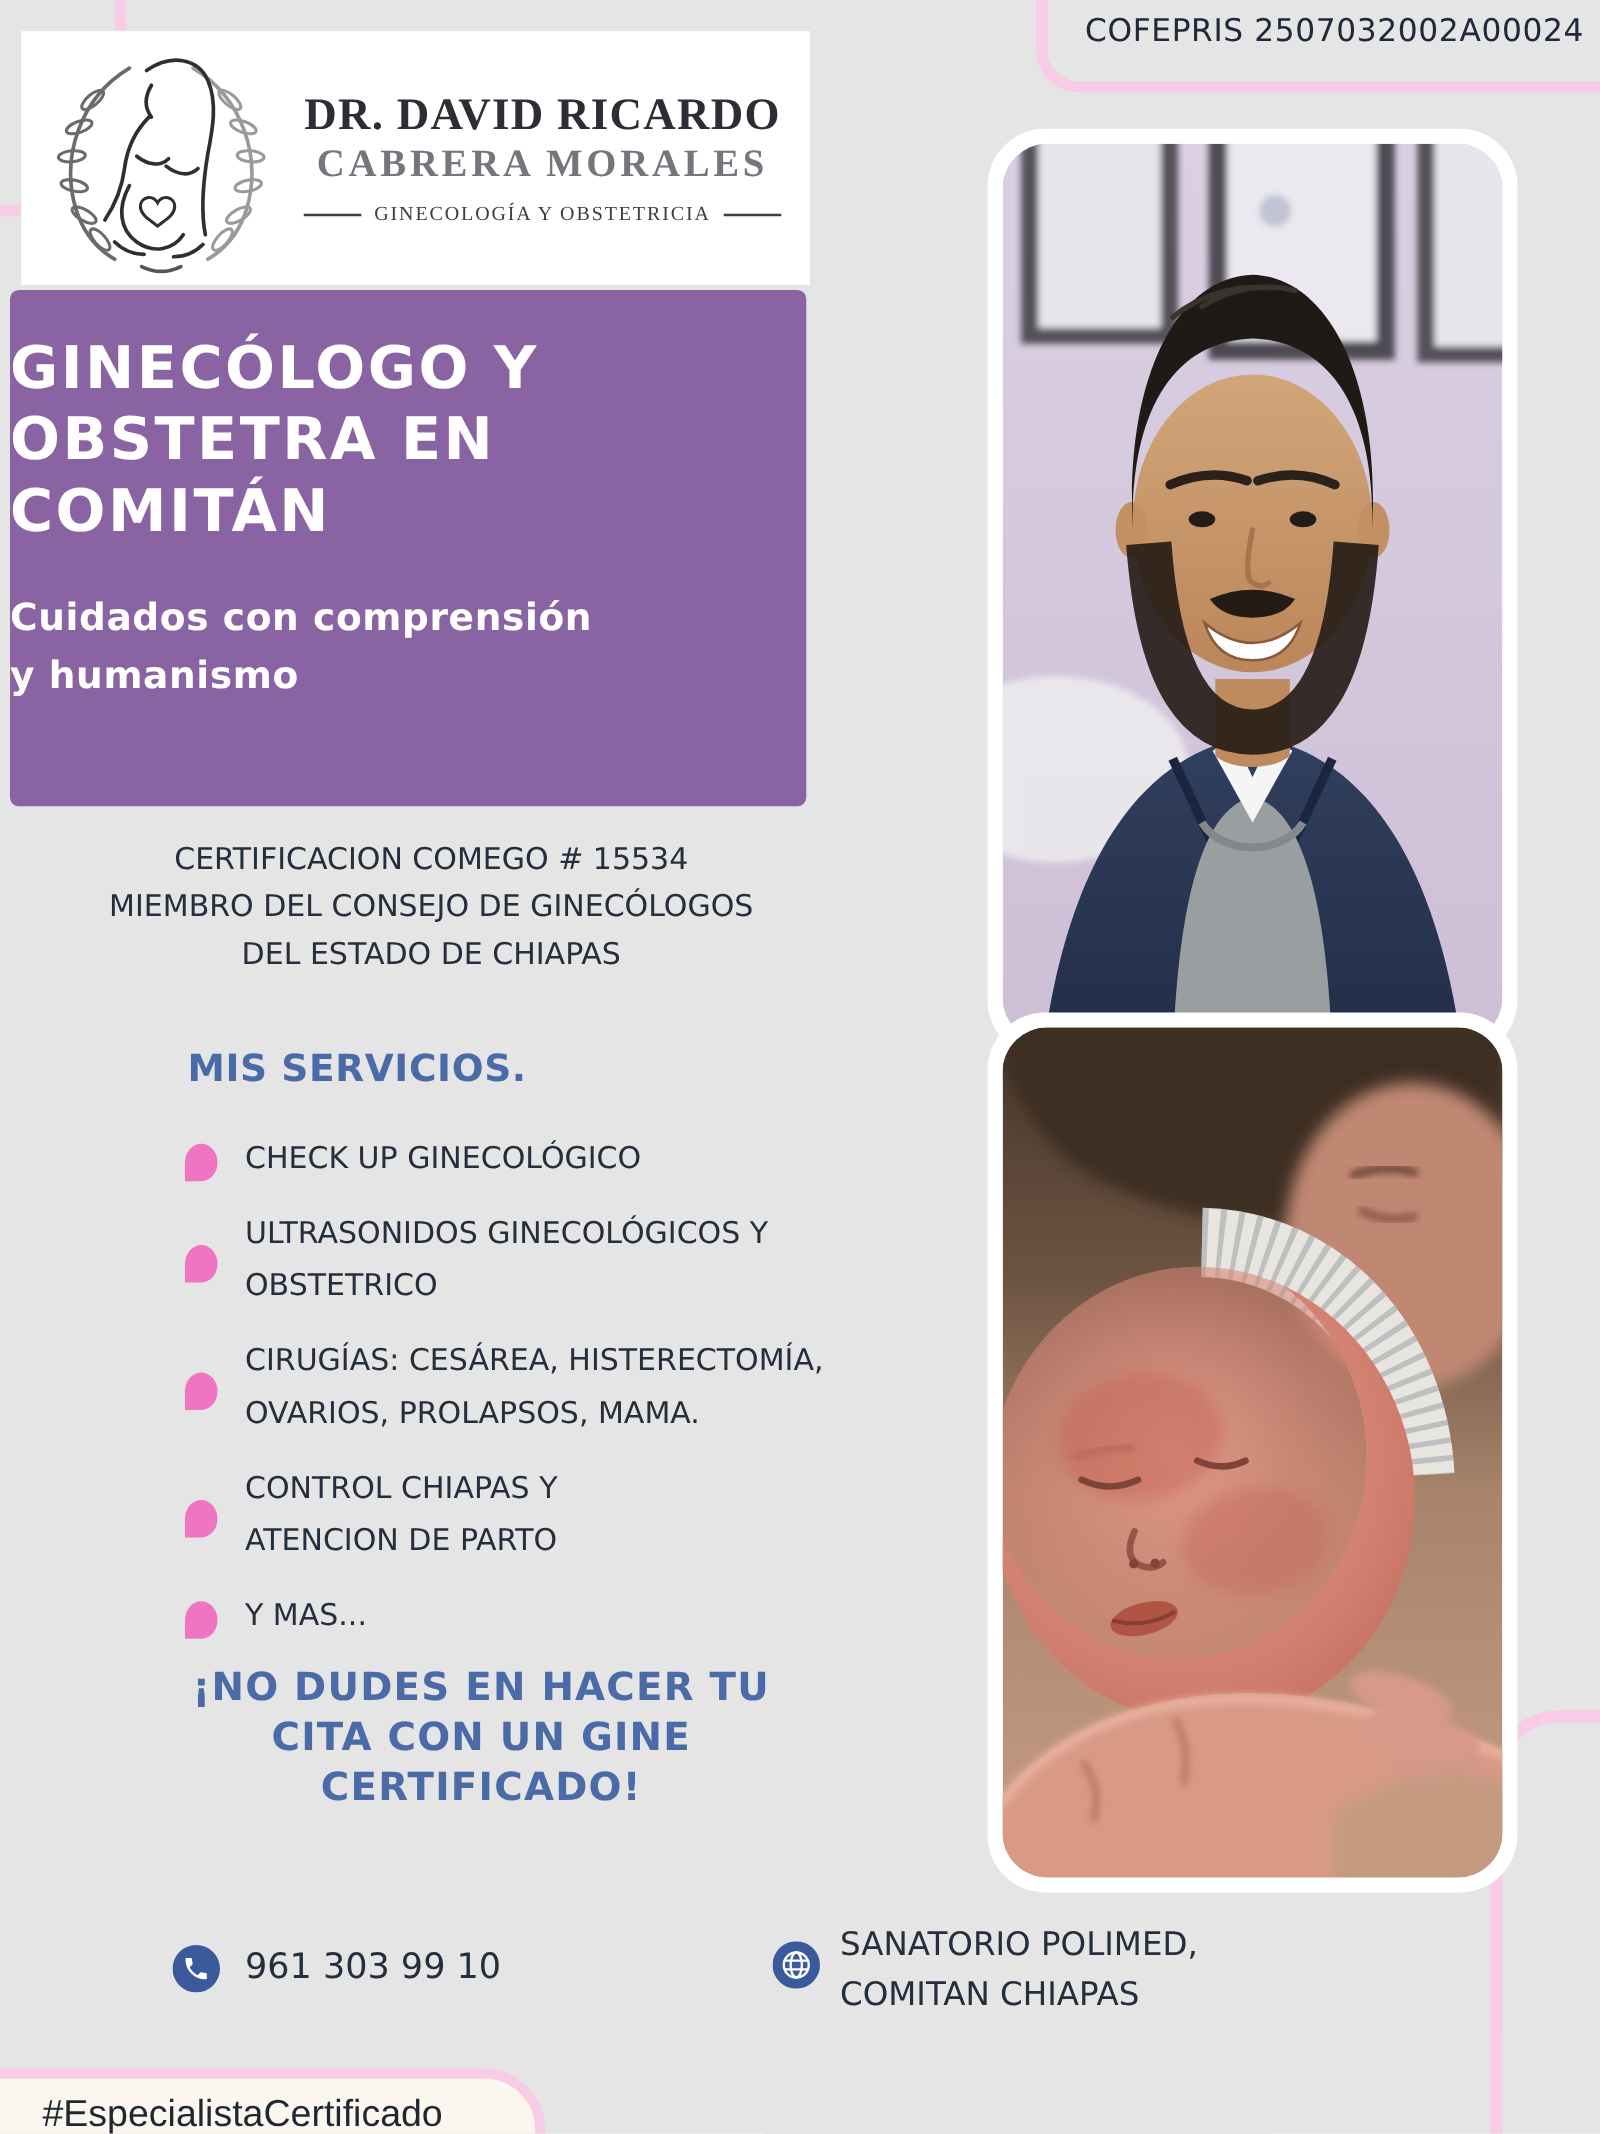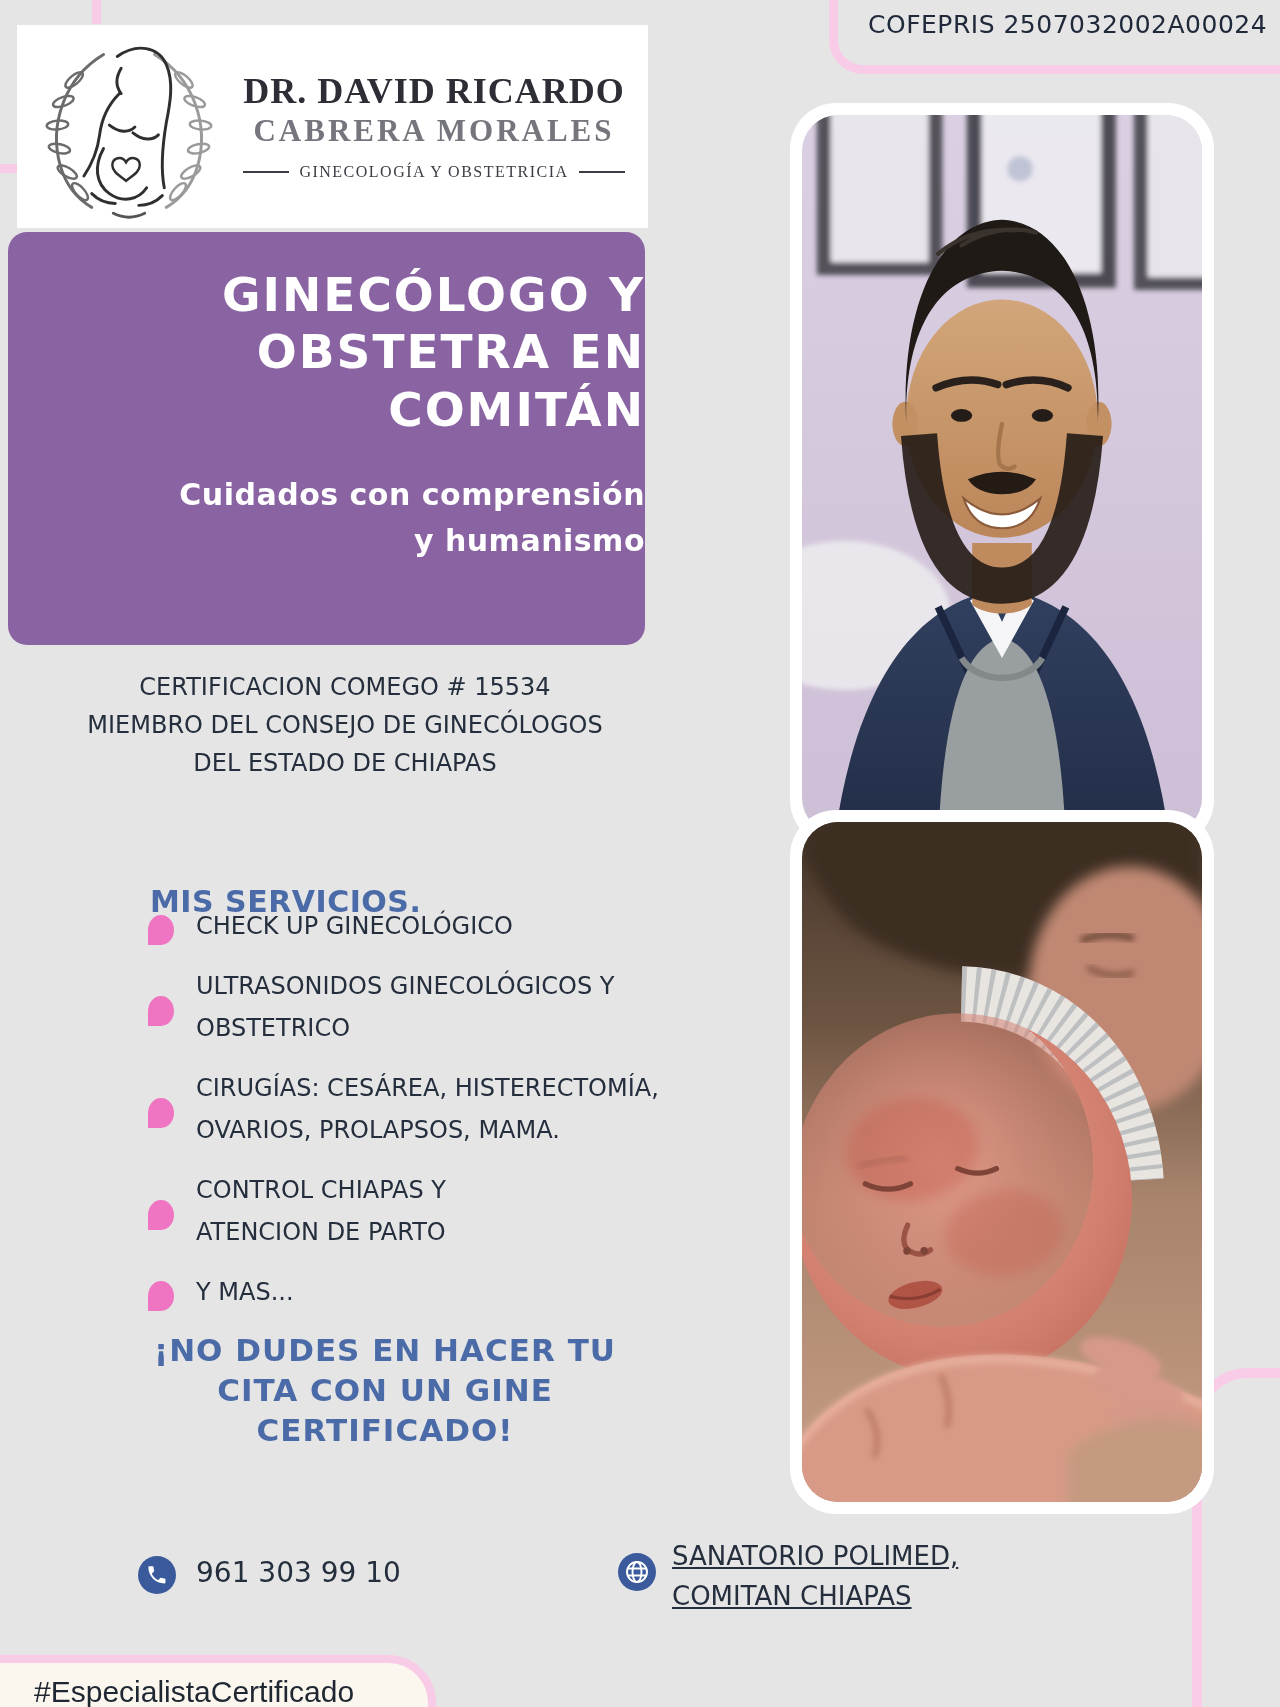--- a/index.html
+++ b/index.html
@@ -44,56 +44,56 @@
   .logo-tagline-row{
     display:flex; align-items:center; justify-content:center; gap:10px; margin-top:14px;
   }
   .logo-tagline-row .rule{width:46px; height:2px; background:#3c3c44;}
   .logo-tagline{
     font-family:"Liberation Serif", serif; font-size:16px; letter-spacing:1.5px; color:#3c3c44;
   }
   
   .hero{
     position:absolute; left:8px; top:232px; width:637px; height:413px;
-    background:#8a64a2; border-radius:19px; text-align:right; color:#ffffff;
+    background:#8a64a2; border-radius:7px; text-align:left; color:#ffffff;
   }
   .hero-title{
     margin-top:34px; font-weight:bold; font-size:47px; line-height:1.22; letter-spacing:2px;
   }
   .hero-subtitle{
     margin-top:34px; font-weight:bold; font-size:30px; line-height:1.55; letter-spacing:.5px;
   }
   
   .certification{
     position:absolute; left:20px; top:668px; width:650px; text-align:center;
     font-size:24px; line-height:38px; color:#242e3c; font-weight:500;
   }
   
   .services-title{
-    position:absolute; left:150px; top:884px;
+    position:absolute; left:150px; top:838px;
     color:#4a6ba8; font-weight:bold; font-size:30px; letter-spacing:.5px;
   }
   .service-list{position:absolute; left:148px; top:905px; width:620px;}
   .service-item{display:flex; align-items:center; margin-bottom:18px;}
   .service-bullet{
     flex:0 0 auto; width:26px; height:30px; margin-top:7px; margin-right:22px;
     background:#ef74c2; border-radius:50% 50% 50% 0;
   }
   .service-text{font-size:24px; line-height:42px; color:#242e3c; font-weight:500;}
   .service-line{display:block; white-space:nowrap;}
   
   .cta{
     position:absolute; left:125px; top:1330px; width:520px; text-align:center;
     color:#4a6ba8; font-weight:bold; font-size:31px; line-height:40px; letter-spacing:1px;
   }
   
   .contact-phone{position:absolute; left:138px; top:1556px; display:flex; align-items:flex-start;}
   .contact-phone .icon{width:38px; height:38px; flex:0 0 auto;}
   .phone-number{margin-left:20px; font-size:28px; color:#242e3c;}
-  .contact-location{position:absolute; left:618px; top:1536px; display:flex;text-decoration:underline;}
+  .contact-location{position:absolute; left:618px; top:1536px; display:flex;}
   .contact-location .icon{width:38px; height:38px; flex:0 0 auto; margin-top:17px;}
   .location-text{margin-left:16px; font-size:26px; line-height:40px; color:#242e3c;}
   
   .hashtag-box{
     position:absolute; left:-48px; top:1655px; width:468px; height:120px;
     border:8px solid #f8cce6; border-radius:48px; background:#fbf7ee;
   }
   .hashtag-text{
     position:absolute; left:74px; top:12px; font-family:"Liberation Sans", sans-serif;
     font-size:30px; color:#1f2732; white-space:nowrap;

